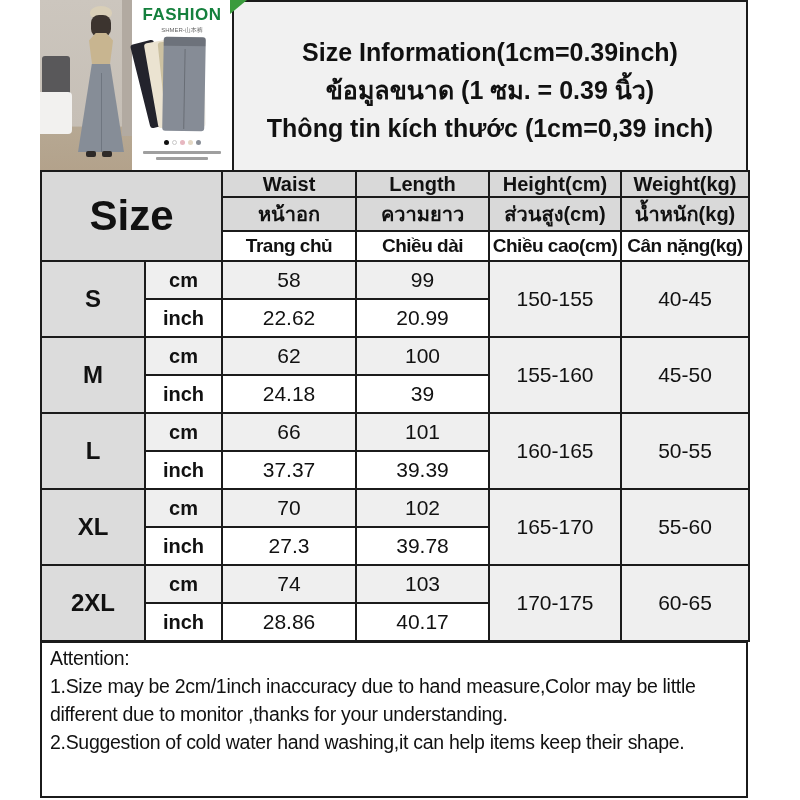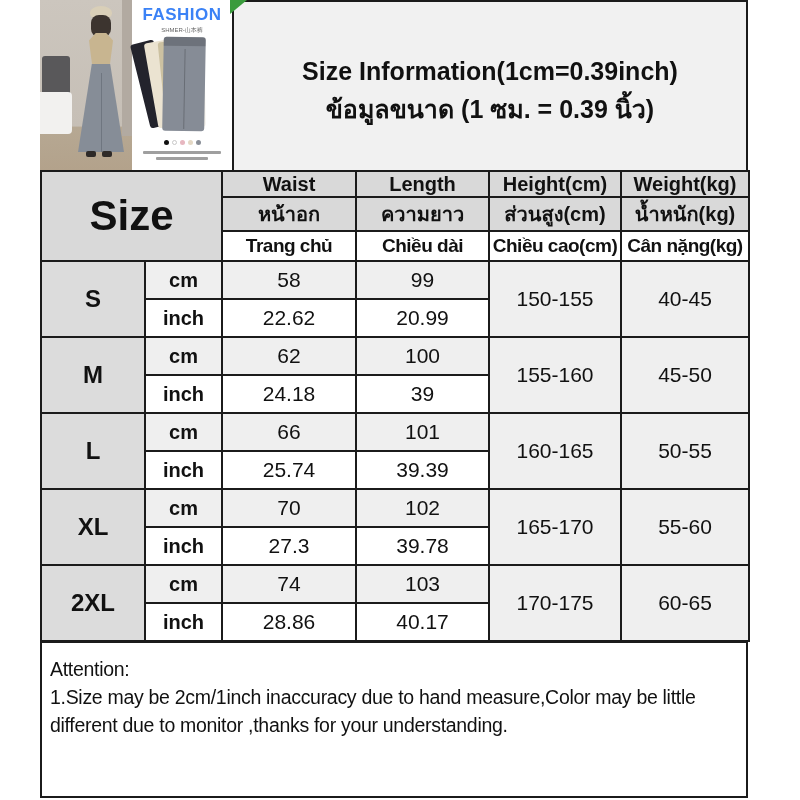--- a/index.html
+++ b/index.html
@@ -17,21 +17,21 @@
   .hair{position:absolute;left:51px;top:15px;width:20px;height:22px;background:#3c342f;border-radius:8px;}
   .toptee{position:absolute;left:49px;top:33px;width:24px;height:34px;background:#c8b590;
           clip-path:polygon(28% 0,72% 0,100% 22%,86% 100%,14% 100%,0 22%);}
   .pants{position:absolute;left:38px;top:64px;width:46px;height:88px;background:#868d97;
          clip-path:polygon(30% 0,70% 0,100% 100%,0 100%);}
   .pants::after{content:"";position:absolute;left:50%;top:10%;width:1px;height:90%;background:#6f7680;}
   .foot1,.foot2{position:absolute;top:151px;width:10px;height:6px;background:#2e2a28;border-radius:2px;}
   .foot1{left:46px}.foot2{left:62px}
 
   .promo{position:relative;width:100px;height:170px;background:#ffffff;text-align:center;}
-  .brand{padding-top:5px;font-weight:800;font-size:17px;letter-spacing:.5px;color:#3b82f6;}
+  .brand{padding-top:5px;font-weight:800;font-size:17px;letter-spacing:.5px;color:#15803d;}
   .sub{font-size:6px;color:#666;margin-top:1px;}
   .stack{position:absolute;left:0;top:33px;width:100px;height:104px;}
   .pant{position:absolute;width:24px;height:86px;border-radius:3px;top:8px;}
   .p1{left:8px; transform:rotate(-14deg);}
   .p2{left:19px;transform:rotate(-10deg);}
   .p3{left:30px;transform:rotate(-6deg);}
   .p4{left:40px;transform:rotate(-3deg);}
   .p5{left:49px;transform:rotate(-1deg);}
   .pfront{position:absolute;left:31px;top:4px;width:42px;height:94px;border-radius:3px;transform:rotate(1deg);}
   .pfront::before{content:"";position:absolute;left:0;top:0;width:100%;height:9px;background:rgba(0,0,0,.18);border-radius:3px 3px 0 0;}
@@ -60,21 +60,21 @@
   .sizebig{background:#d9d9d9;font-weight:bold;font-size:42px;}
   .sizelabel{background:#dcdcdc;font-weight:bold;font-size:24px;}
   .unit{font-weight:bold;font-size:20px;}
   .val{font-size:21px;}
   .shade{background:#efefef;}
   .white{background:#ffffff;}
   tr.hrow{height:26px;} tr.hrow3{height:30px;border-radius:12px;} tr.drow{height:38px;}
 
   
   .attention{position:absolute;left:40px;top:641px;width:708px;height:157px;box-sizing:border-box;
-             border:2px solid #1b1b1b;background:#fff;padding:12px 8px;
+             border:2px solid #1b1b1b;background:#fff;padding:1px 8px;
              font-size:19.5px;letter-spacing:-.3px;line-height:28px;}
 </style>
 </head>
 <body>
 
 <div class="page">
 
   <div class="photo">
     <div class="scene">
       <div class="strip"></div>
@@ -106,20 +106,21 @@
         <div class="dot" style="background: rgb(138, 143, 152);"></div>
       </div>
       <div class="cap cap1"></div>
       <div class="cap cap2"></div>
     </div>
   </div>
 
   <div class="titlebox">
     <div>Size Information(1cm=0.39inch)</div>
     <div>ข้อมูลขนาด (1 ซม. = 0.39 นิ้ว)</div>
+    <div>Thông tin kích thước (1cm=0,39 inch)</div>
   </div>
   <div class="fold"></div>
 
   <table class="size">
     <colgroup>
       <col style="width:104px">
         <col style="width:77px">
         <col style="width:134px">
       <col style="width:133px">
         <col style="width:132px">
@@ -177,21 +178,21 @@
     <tr class="drow">
       <td class="sizelabel" rowspan="2">L</td>
       <td class="unit shade">cm</td>
       <td class="val shade">66</td>
       <td class="val shade">101</td>
       <td class="val shade" rowspan="2">160-165</td>
       <td class="val shade" rowspan="2">50-55</td>
     </tr>
     <tr class="drow">
       <td class="unit white">inch</td>
-      <td class="val white">25.74</td>
+      <td class="val white">37.37</td>
       <td class="val white">39.39</td>
     </tr>
 
     <tr class="drow">
       <td class="sizelabel" rowspan="2">XL</td>
       <td class="unit shade">cm</td>
       <td class="val shade">70</td>
       <td class="val shade">102</td>
       <td class="val shade" rowspan="2">165-170</td>
       <td class="val shade" rowspan="2">55-60</td>
@@ -214,15 +215,16 @@
       <td class="unit white">inch</td>
       <td class="val white">28.86</td>
       <td class="val white">40.17</td>
     </tr>
   </tbody>
     </table>
 
   <div class="attention">
     <div>Attention:</div>
     <div>1.Size may be 2cm/1inch inaccuracy due to hand measure,Color may be little different due to monitor ,thanks for your understanding.</div>
+    <div>2.Suggestion of cold water hand washing,it can help items keep their shape.</div>
   </div>
 
 </div>
 
 </body></html>

